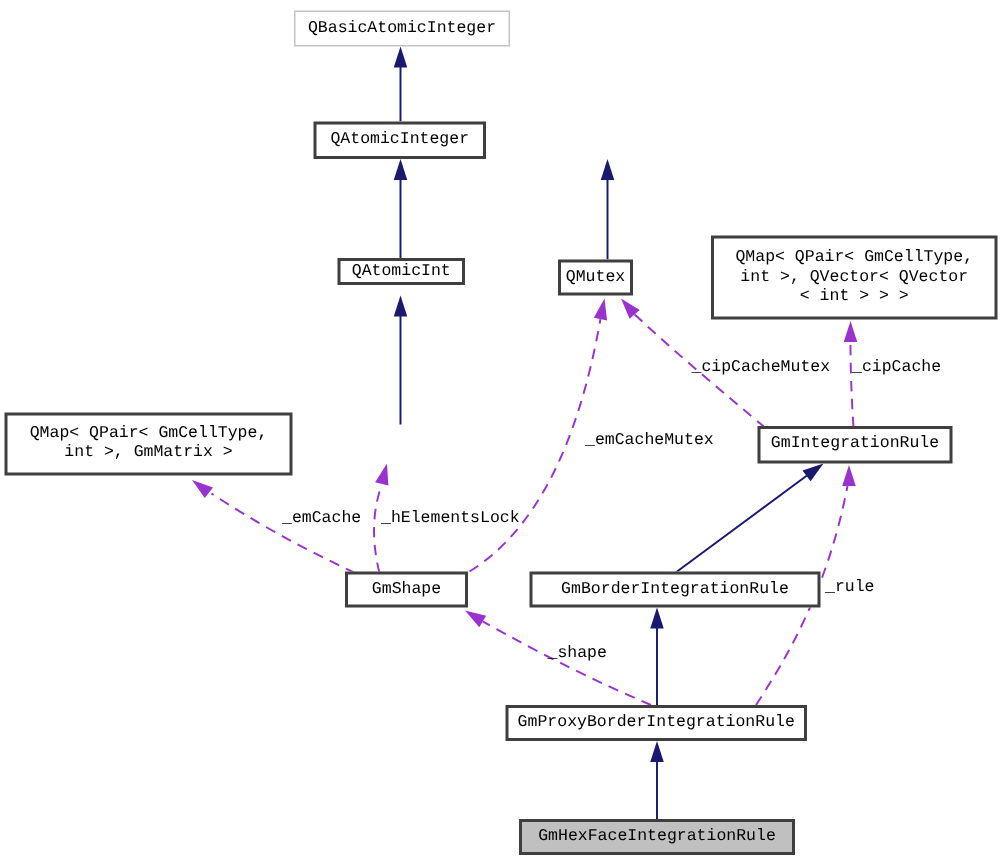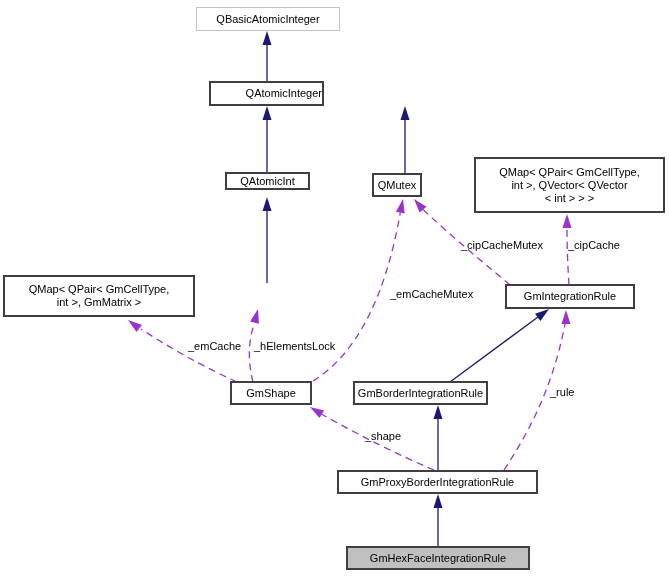--- a/index.html
+++ b/index.html
@@ -1,20 +1,20 @@
 <!DOCTYPE html>
 <html><head>
 <meta charset="utf-8">
 <style>
   html,body{margin:0;padding:0;background:#ffffff;}
   #canvas{
     position:relative;
     width:669px;height:577px;
     background:#ffffff;
-    font-family:Liberation Sans, sans-serif;
+    font-family:Liberation Mono, monospace;
     overflow:hidden;
   }
   #edges{position:absolute;left:0;top:0;width:669px;height:577px;}
   .edge-inh{stroke:var(--inh);stroke-width:1.3;fill:none;}
   .arrow-inh{fill:var(--inh);stroke:none;}
   .edge-use{stroke:var(--use);stroke-width:1.3;fill:none;stroke-dasharray:7 5;}
   .arrow-use{fill:var(--use);stroke:none;}
   .node{
     position:absolute;
     box-sizing:border-box;
@@ -103,21 +103,21 @@
     <g>
       <path class="edge-use" d="M504,470 C525,438 552,392 565,324"></path>
       <polygon class="arrow-use" points="566,310 561.5,324 570.5,324"></polygon>
     </g>
   </svg>
 
   <div class="node external" style="left:196px;top:7px;width:144px;height:24px;">
     <span>QBasicAtomicInteger</span>
   </div>
 
-  <div class="node" style="left:209px;top:81px;width:115px;height:25px;align-items:flex-end;">
+  <div class="node" style="left:209px;top:81px;width:115px;height:25px;">
     <span>QAtomicInteger</span>
   </div>
 
 
   <div class="node" style="left:225px;top:172px;width:85px;height:18px;">
     <span>QAtomicInt</span>
   </div>
 
   <div class="node" style="left:372px;top:173px;width:50px;height:24px;">
     <span>QMutex</span>
@@ -136,21 +136,21 @@
 
 
   <div class="node" style="left:505px;top:284px;width:130px;height:25px;">
     <span>GmIntegrationRule</span>
   </div>
 
   <div class="node" style="left:230px;top:381px;width:82px;height:24px;">
     <span>GmShape</span>
   </div>
 
-  <div class="node" style="left:353px;top:381px;width:135px;height:24px;">
+  <div class="node" style="left:353px;top:381px;width:194px;height:24px;">
     <span>GmBorderIntegrationRule</span>
   </div>
 
   <div class="node" style="left:337px;top:470px;width:201px;height:24px;">
     <span>GmProxyBorderIntegrationRule</span>
   </div>
 
   <div class="node focus" style="left:346px;top:546px;width:184px;height:24px;text-align:center;">
     <span>GmHexFaceIntegrationRule</span>
   </div>

